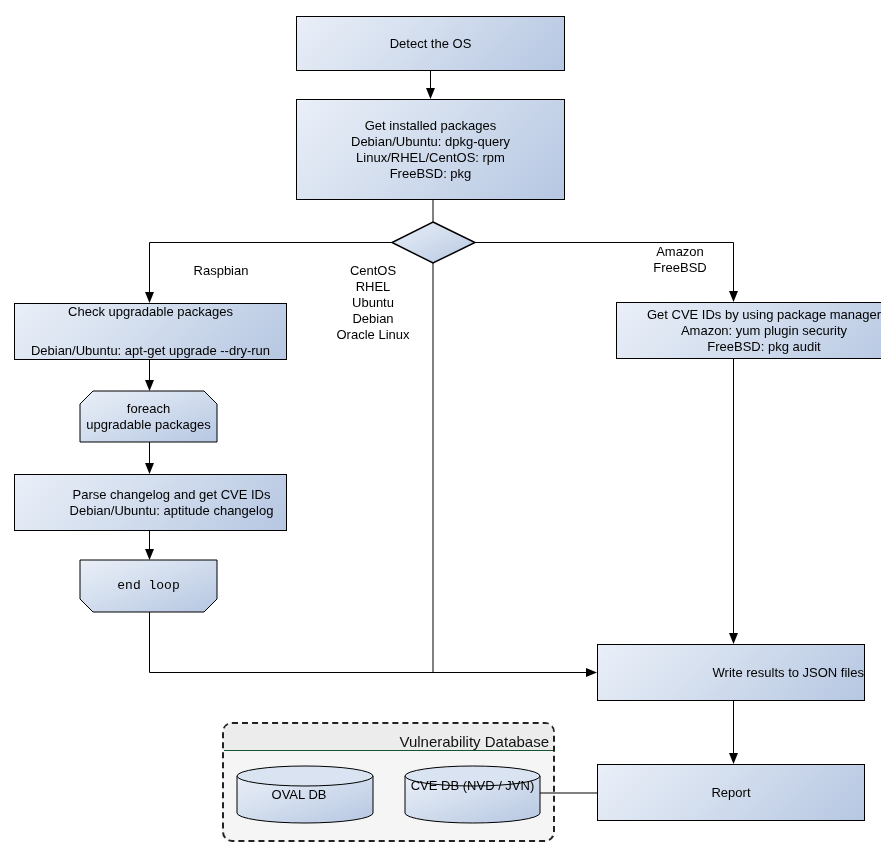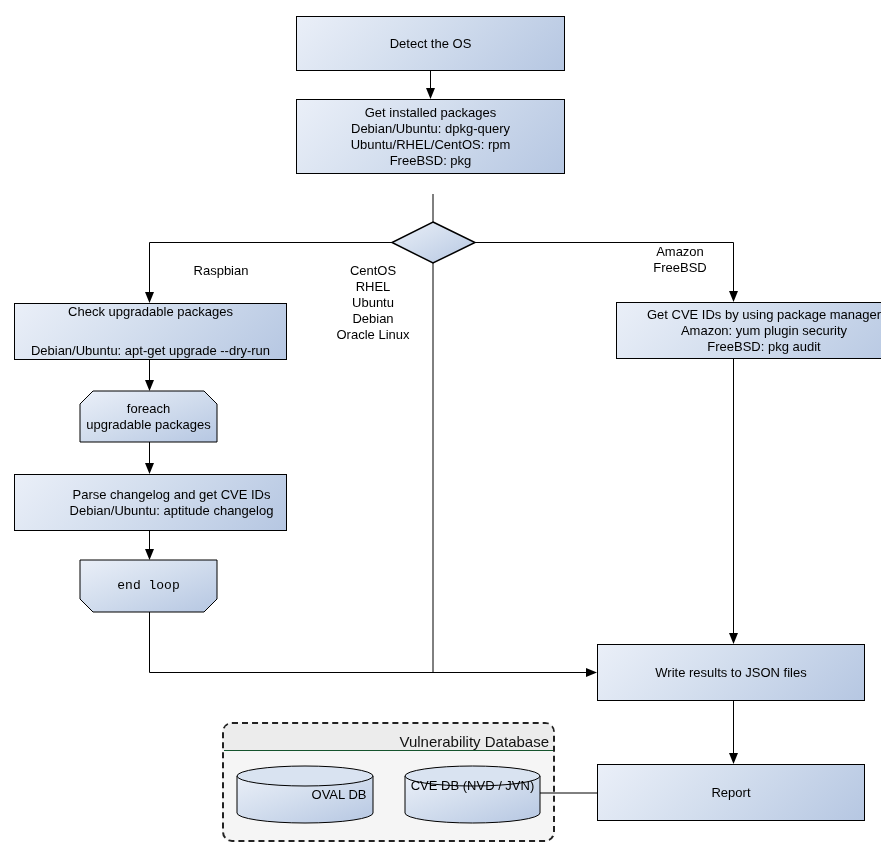--- a/index.html
+++ b/index.html
@@ -98,24 +98,24 @@
     <g>
       <path d="M405,776 L405,813 A67.5,10 0 0 0 540,813 L540,776 Z" fill="url(#blueGrad)" stroke="#000" stroke-width="1"></path>
       <ellipse cx="472.5" cy="776" rx="67.5" ry="10" fill="#d9e3f1" stroke="#000" stroke-width="1"></ellipse>
     </g>
   </svg>
 
   <div class="node" style="left:296px;top:16px;width:269px;height:55px;">
     <span>Detect the OS</span>
   </div>
 
-  <div class="node" style="left:296px;top:99px;width:269px;height:75px;">
+  <div class="node" style="left:296px;top:99px;width:269px;height:101px;">
     <span>Get installed packages</span>
     <span>Debian/Ubuntu: dpkg-query</span>
-    <span>Ubuntu/RHEL/CentOS: rpm</span>
+    <span>Linux/RHEL/CentOS: rpm</span>
     <span>FreeBSD: pkg</span>
   </div>
 
   <div class="node" style="left:14px;top:303px;width:273px;height:57px;justify-content:space-between;">
     <span>Check upgradable packages</span>
     <span>Debian/Ubuntu: apt-get upgrade --dry-run</span>
   </div>
 
   <div class="flabel" style="left:80px;top:391px;width:137px;height:51px;">
     <span>foreach</span>
@@ -130,29 +130,29 @@
   <div class="flabel" style="left:80px;top:560px;width:137px;height:52px;font-family:Liberation Mono, monospace;">
     <span>end loop</span>
   </div>
 
   <div class="node" style="left:616px;top:302px;width:296px;height:57px;">
     <span>Get CVE IDs by using package manager</span>
     <span>Amazon: yum plugin security</span>
     <span>FreeBSD: pkg audit</span>
   </div>
 
-  <div class="node" style="left:597px;top:644px;width:268px;height:57px;">
+  <div class="node" style="left:597px;top:644px;width:268px;height:57px;align-items:flex-end;">
     <span>Write results to JSON files</span>
   </div>
 
   <div class="node" style="left:597px;top:764px;width:268px;height:57px;">
     <span>Report</span>
   </div>
 
-  <div class="flabel" style="left:237px;top:768px;width:124px;height:53px;margin-left:40px;">
+  <div class="flabel" style="left:237px;top:768px;width:124px;height:53px;">
     <span>OVAL DB</span>
   </div>
   <div class="flabel" style="left:405px;top:768px;width:135px;height:35px;">
     <span>CVE DB (NVD / JVN)</span>
   </div>
 
   <div class="flabel" style="left:173px;top:262px;width:96px;height:18px;">
     <span>Raspbian</span>
   </div>
 

